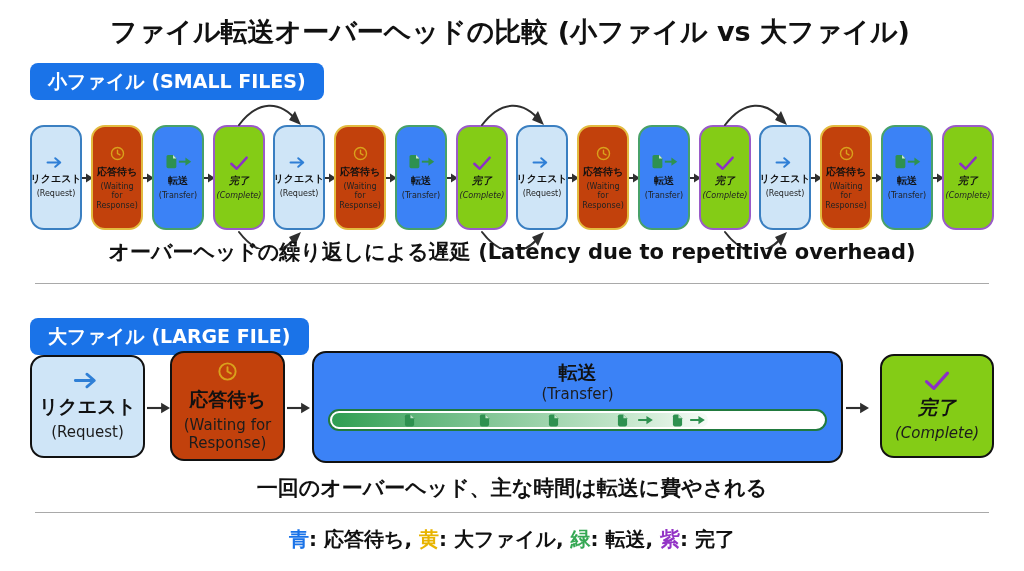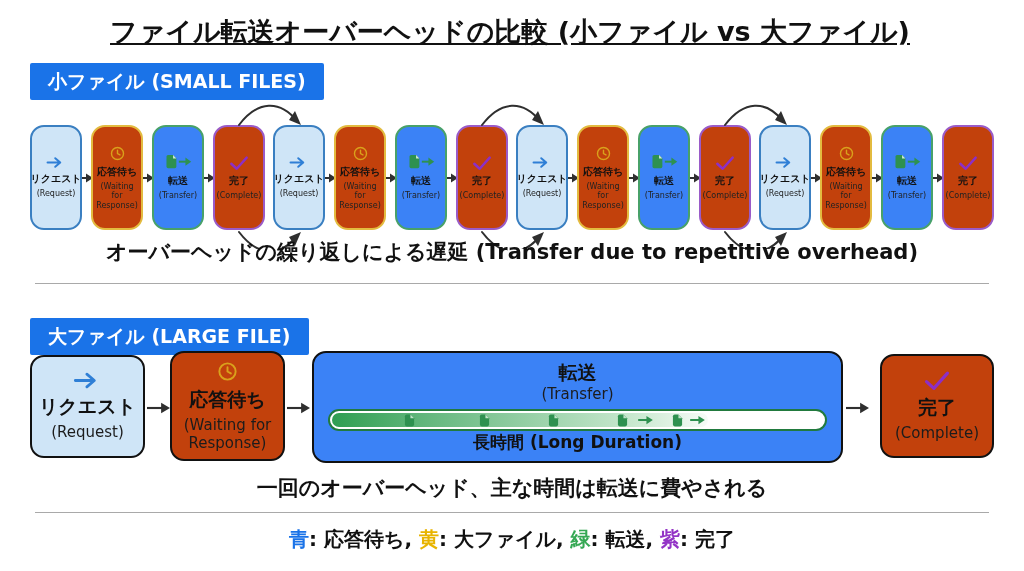--- a/index.html
+++ b/index.html
@@ -6,26 +6,26 @@
   html,body { width:1024px; height:571px; }
   body {
     position:relative;
     background:#ffffff;
     font-family:"DejaVu Sans","Liberation Sans",sans-serif;
     color:#111;
     overflow:hidden;
   }
   .title {
     position:absolute; top:14px; left:0; width:1020px;
-    text-align:center; font-size:27px; font-weight:bold; color:#111;text-decoration:underline;
+    text-align:center; font-size:27px; font-weight:bold; color:#111;
   }
   .badge {
     position:absolute; left:30px;
     background:#1a73e8; color:#fff; font-weight:bold; font-size:19px;
-    padding:6px 18px; border-radius:2px; line-height:1.3;
+    padding:6px 18px; border-radius:8px; line-height:1.3;
   }
   .badge-small { top:63px; }
   .badge-large { top:318px; }
 
   
   .small-row { position:absolute; left:30px; top:97px; width:964px; height:150px; }
   .s-group { position:absolute; top:28px; width:235px; height:105px;
              display:flex; justify-content:space-between; align-items:stretch; }
   .s-box {
     width:52px; border-radius:14px; border:2px solid;
@@ -33,21 +33,21 @@
     gap:3px; text-align:center; padding:2px;
   }
   .s-jp { font-size:10px; font-weight:bold; white-space:nowrap; }
   .s-en { font-size:8px; line-height:1.15; color:#222; }
   .s-icon { display:flex; align-items:center; justify-content:center; }
   .s-arrow { display:flex; align-items:center; width:9px; }
   .s-arrow svg { overflow:visible; }
   .blue   { background:#cfe5f7; border-color:#3a7fc1; }
   .yellow { background:#c2410c; border-color:#e3bb3f; }
   .green  { background:#3b82f6; border-color:#48a169; }
-  .purple { background:#c2410c; border-color:#9a5bc8; }
+  .purple { background:#84cc16; border-color:#9a5bc8;font-style:italic; }
   .loop-arcs { position:absolute; top:0; height:152px; width:115px; pointer-events:none; }
 
   .caption {
     position:absolute; left:0; width:1024px; text-align:center;
     font-size:21px; font-weight:bold; color:#111;
   }
   .caption-small { top:238px; }
   .caption-large { top:474px;font-family:Liberation Mono, monospace; }
   .divider { position:absolute; left:35px; right:35px; height:0; border-top:1.5px solid #a9a9a9; }
   .divider-1 { top:283px; }
@@ -363,21 +363,21 @@
     <polygon points="88,135 76,140 82,149" fill="#2f2f2f"></polygon>
   </svg>
   <svg class="loop-arcs" style="left:669px" viewBox="0 0 115 152">
     <path d="M26 28 C45 3 67 3 84 24" stroke="#2f2f2f" stroke-width="2" fill="none" stroke-linecap="round"></path>
     <polygon points="88,28 76,23 82,14" fill="#2f2f2f"></polygon>
     <path d="M26 135 C45 160 67 160 84 139" stroke="#2f2f2f" stroke-width="2" fill="none" stroke-linecap="round"></path>
     <polygon points="88,135 76,140 82,149" fill="#2f2f2f"></polygon>
   </svg>
 </div>
 
-<div class="caption caption-small">オーバーヘッドの繰り返しによる遅延 (Transfer due to repetitive overhead)</div>
+<div class="caption caption-small">オーバーヘッドの繰り返しによる遅延 (Latency due to repetitive overhead)</div>
 
 <div class="divider divider-1"></div>
 
 <div class="badge badge-large">大ファイル (LARGE FILE)</div>
 
 <div class="large-row">
 
   <div class="l-box blue l-request">
     <span class="s-icon">
         <svg width="30" height="19" viewBox="0 0 26 16">
@@ -438,21 +438,20 @@
           </svg></span>
       <span class="p-file" style="left:69%"><svg width="11" height="14" viewBox="0 0 12 14">
             <path d="M1 3 a2 2 0 0 1 2 -2 h4 l4 4 v7 a2 2 0 0 1 -2 2 h-6 a2 2 0 0 1 -2 -2 z" fill="#2e9150"></path>
             <path d="M7 1 l4 4 h-4 z" fill="#bfe3c8"></path>
           </svg></span>
       <span class="p-arrow" style="left:72.5%"><svg width="17" height="11" viewBox="0 0 18 12">
             <line x1="1" y1="6" x2="11" y2="6" stroke="#2e9150" stroke-width="2.2"></line>
             <polygon points="10,1.5 17,6 10,10.5" fill="#2e9150"></polygon>
           </svg></span>
     </div>
-    <div class="t-duration">長時間 (Long Duration)</div>
   </div>
 
   <div class="l-arrow l-arrow-3"><svg width="23" height="16" viewBox="0 0 26 16">
         <line x1="0" y1="8" x2="17" y2="8" stroke="#2f2f2f" stroke-width="2.4"></line>
         <polygon points="16,2 26,8 16,14" fill="#2f2f2f"></polygon>
       </svg></div>
 
   <div class="l-box purple l-complete">
     <span class="s-icon">
         <svg width="28" height="21" viewBox="0 0 26 20">

